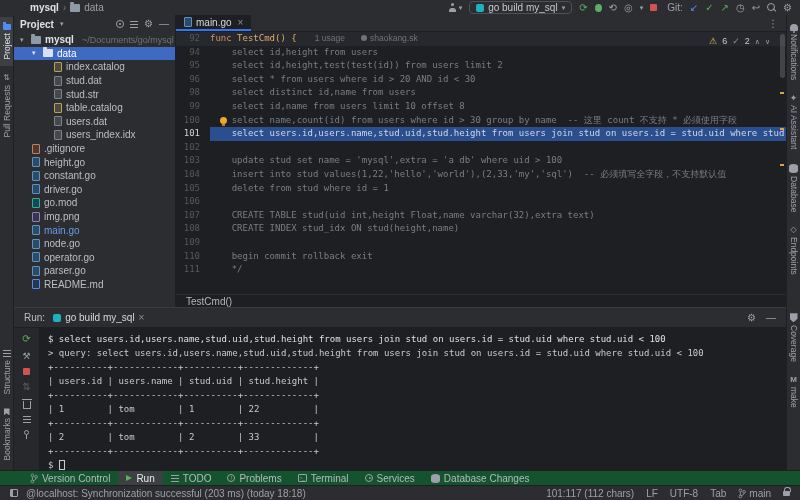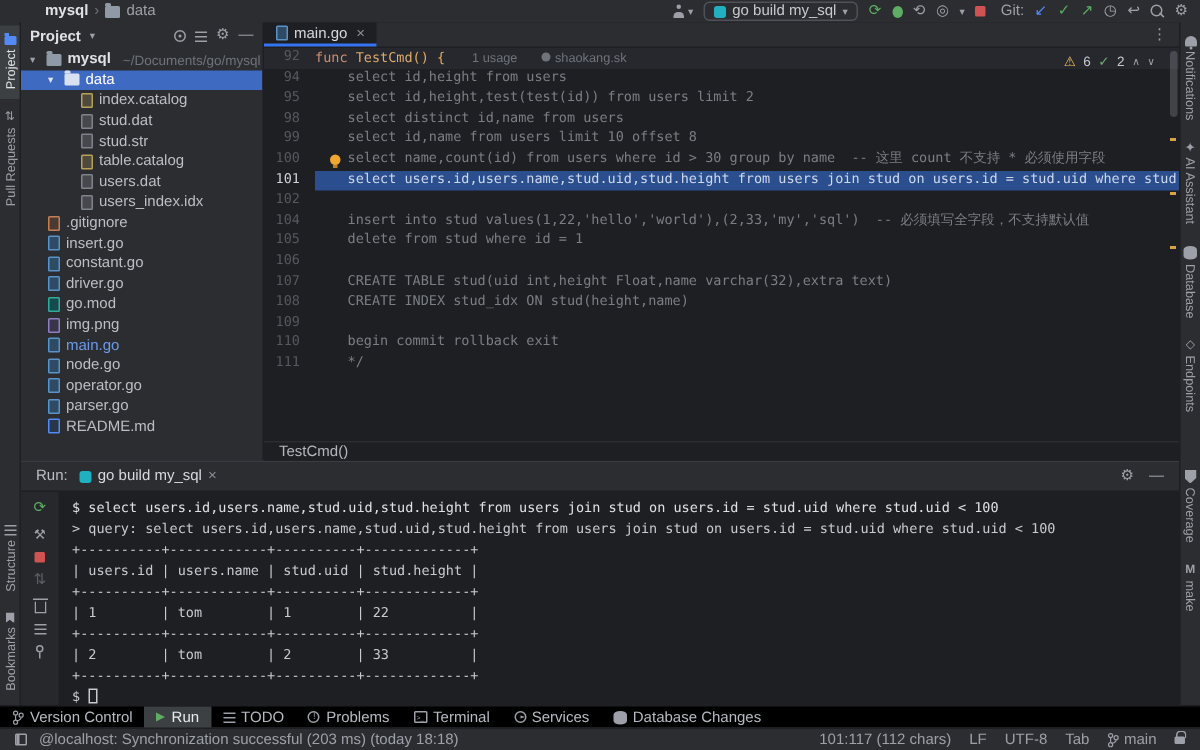--- a/index.html
+++ b/index.html
@@ -131,21 +131,21 @@
   .trash{width:8px;height:8px;border:1px solid #9da0a8;border-top:none;border-radius:0 0 1px 1px;position:relative;margin-top:2px}
   .trash::before{content:"";position:absolute;top:-2px;left:-2px;right:-2px;height:1px;background:#9da0a8}
   .pin{width:5px;height:5px;border:1px solid #9da0a8;border-radius:50%;position:relative;margin-bottom:4px}
   .pin::after{content:"";position:absolute;top:4px;left:1px;width:1px;height:4px;background:#9da0a8}
   .console{flex:1;padding:4px 0 17px 8px;font-family:"DejaVu Sans Mono",monospace;font-size:9px;line-height:14px;color:#c8cacf;overflow:hidden}
   .console .line{white-space:pre;height:14px}
   .console .line.first{color:#dfe1e5}
   .cursor{display:inline-block;width:6px;height:10px;border:1px solid #c8cacf;vertical-align:-2px}
 
   
-  .bottombar{height:15px;display:flex;align-items:center;background:#000000;border-top:1px solid #1e1f22;}
+  .bottombar{height:15px;display:flex;align-items:center;background:#14532d;border-top:1px solid #1e1f22;padding-left:22px}
   .bb-item{display:flex;align-items:center;gap:4px;height:100%;padding:0 8px;color:#b6bac1}
   .bb-item.active{background:#3d4043;color:#e8eaed}
   .play{width:0;height:0;border-left:6px solid #5fad65;border-top:3.5px solid transparent;border-bottom:3.5px solid transparent;position:relative}
   .probc{width:8px;height:8px;border:1px solid #9da0a8;border-radius:50%;font-size:6px;line-height:7px;text-align:center;color:#9da0a8}
   .probc::after{content:"!"}
   .termi{width:9px;height:8px;border:1px solid #9da0a8;border-radius:1px;font-size:4.5px;line-height:7px;text-align:center;color:#9da0a8}
   .termi::after{content:">_"}
   .servi{width:8px;height:8px;border:1px solid #9da0a8;border-radius:50%;position:relative}
   .servi::after{content:"";position:absolute;top:2px;left:3px;width:0;height:0;border-left:3px solid #9da0a8;border-top:1.5px solid transparent;border-bottom:1.5px solid transparent}
   .statusbar{height:15px;display:flex;align-items:center;background:#2b2d30;border-top:1px solid #1e1f22;padding:0 10px;color:#9da0a8;gap:8px}
@@ -265,21 +265,21 @@
             <div class="trow lv2">
                 <span class="fi"></span>
                 <span>users_index.idx</span>
               </div>
             <div class="trow lv1">
                 <span class="fi fi-git"></span>
                 <span>.gitignore</span>
               </div>
             <div class="trow lv1">
                 <span class="fi fi-go"></span>
-                <span>insert.go</span>
+                <span>height.go</span>
               </div>
             <div class="trow lv1">
                 <span class="fi fi-go"></span>
                 <span>constant.go</span>
               </div>
             <div class="trow lv1">
                 <span class="fi fi-go"></span>
                 <span>driver.go</span>
               </div>
             <div class="trow lv1">
@@ -329,39 +329,47 @@
             </div>
             <div class="cl">
                 <span class="ln">94</span>
                 <span class="ct">    select id,height from users</span>
               </div>
             <div class="cl">
                 <span class="ln">95</span>
                 <span class="ct">    select id,height,test(test(id)) from users limit 2</span>
               </div>
             <div class="cl">
+                <span class="ln">96</span>
+                <span class="ct">    select * from users where id &gt; 20 AND id &lt; 30</span>
+              </div>
+            <div class="cl">
                 <span class="ln">98</span>
                 <span class="ct">    select distinct id,name from users</span>
               </div>
             <div class="cl">
                 <span class="ln">99</span>
                 <span class="ct">    select id,name from users limit 10 offset 8</span>
               </div>
             <div class="cl">
                 <span class="bulb"></span>
                 <span class="ln">100</span>
                 <span class="ct">    select name,count(id) from users where id &gt; 30 group by name  -- 这里 count 不支持 * 必须使用字段</span>
               </div>
             <div class="cl sel cur">
                 <span class="ln">101</span>
                 <span class="ct">    select users.id,users.name,stud.uid,stud.height from users join stud on users.id = stud.uid where stud.uid &lt; 100</span>
               </div>
             <div class="cl">
                 <span class="ln">102</span>
                 <span class="ct"></span>
+              </div>
+            <div class="cl">
+                <span class="ln">103</span>
+                <span class="ct">    update stud set name = 'mysql',extra = 'a db' where uid &gt; 100</span>
               </div>
             <div class="cl">
                 <span class="ln">104</span>
                 <span class="ct">    insert into stud values(1,22,'hello','world'),(2,33,'my','sql')  -- 必须填写全字段，不支持默认值</span>
               </div>
             <div class="cl">
                 <span class="ln">105</span>
                 <span class="ct">    delete from stud where id = 1</span>
               </div>
             <div class="cl">

